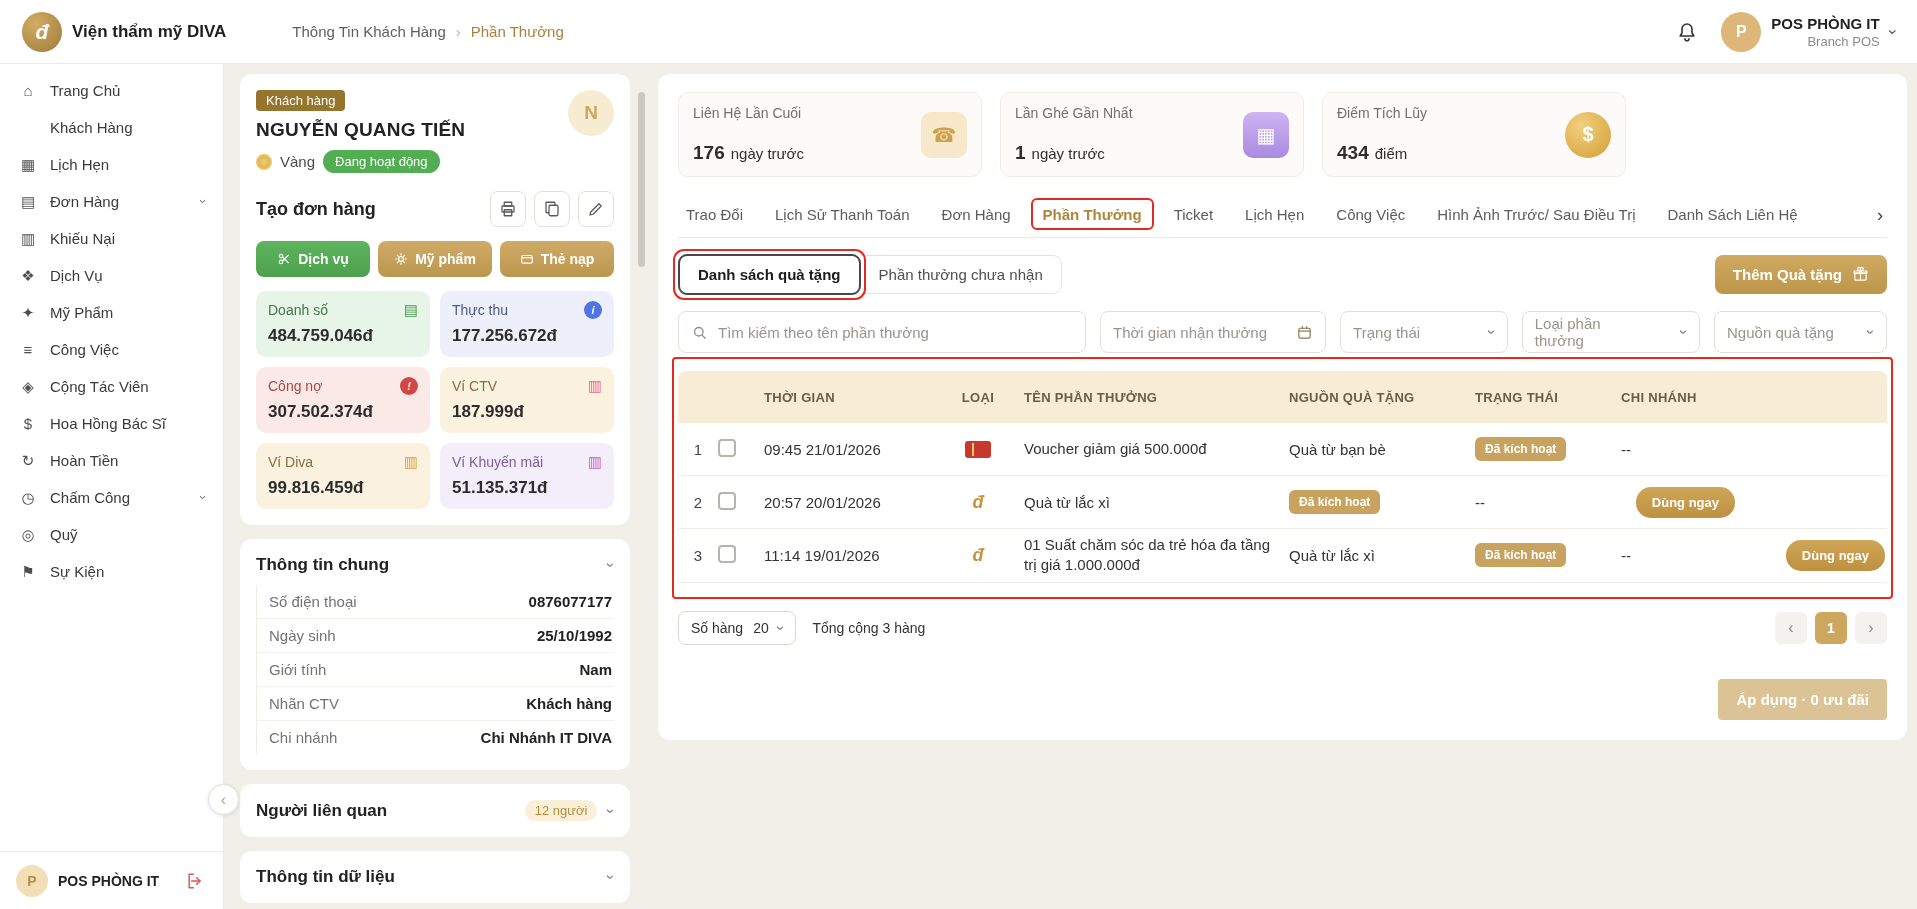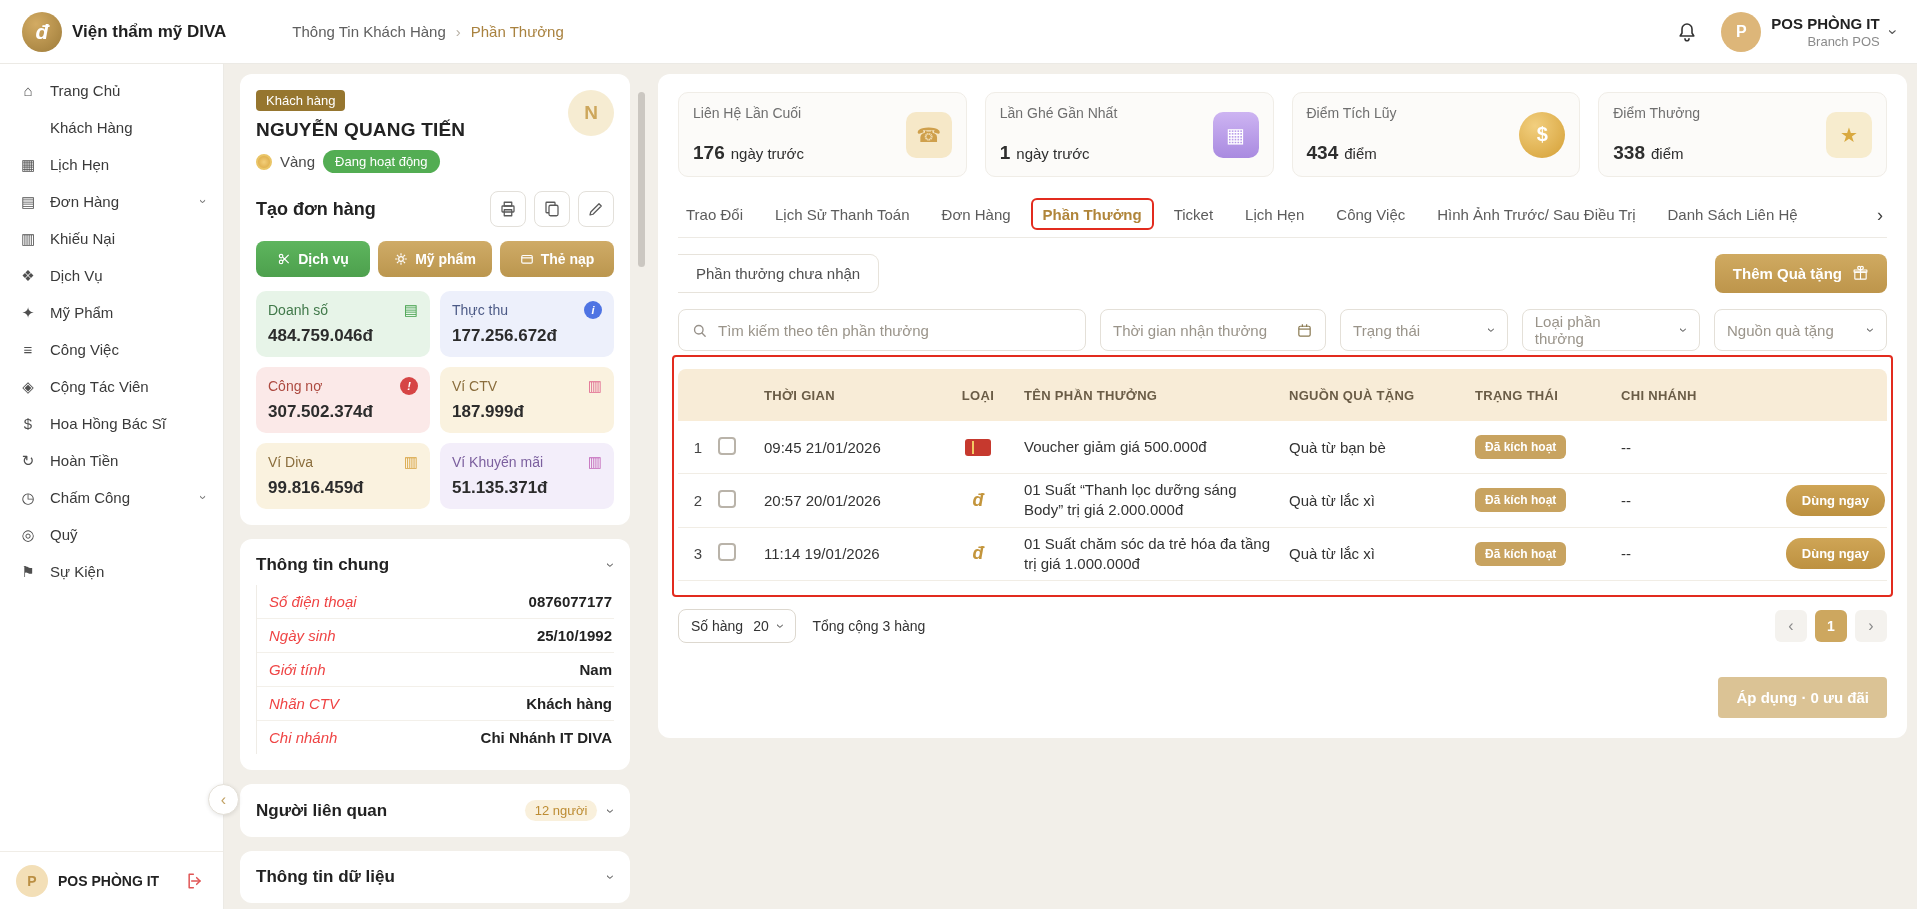--- a/index.html
+++ b/index.html
@@ -74,21 +74,21 @@
   .wi-purple { color:#c266b8; }
   .wi-circle { width:18px; height:18px; border-radius:50%; color:#fff; font-size:11px; font-weight:bold; font-style:italic; display:flex; align-items:center; justify-content:center; }
   .wi-info { background:#4f74e3; }
   .wi-warn { background:#d64545; }
   .info-title-row { display:flex; align-items:center; }
   .info-title { font-size:17px; font-weight:bold; flex:1; color:#222; }
   .chev { color:#666; font-size:14px; cursor:pointer; }
   .info-rows { margin-top:10px; border-left:1px solid #efece6; }
   .info-row { display:flex; justify-content:space-between; padding:8px 2px 8px 12px; border-bottom:1px solid #f3f0ea; font-size:15px; }
   .info-row:last-child { border-bottom:none; }
-  .ir-label { color:#ef4444;font-style:italic; }
+  .ir-label { color:#737373; }
   .ir-value { color:#222; font-weight:600; }
   .related-row { display:flex; align-items:center; gap:12px; }
   .related-title { font-size:17px; font-weight:bold; flex:1; color:#222; }
   .related-badge { color:#bd8c33; background:#f9f0dc; font-size:13px; padding:3px 10px; border-radius:12px; }
 
   
   .vscroll { width:10px; flex:0 0 auto; padding-top:28px; }
   .vthumb { width:7px; height:175px; background:#cbc7c1; border-radius:4px; margin:0 auto; cursor:pointer; }
 
   
@@ -440,46 +440,40 @@
           </div>
           <div class="ov-ico ovi-purple">▦</div>
         </div>
         <div class="ov-card">
           <div>
             <div class="ov-label">Điểm Tích Lũy</div>
             <div class="ov-value-row"><span class="ov-value">434</span><span>điểm</span></div>
           </div>
           <div class="ov-ico ovi-coin">$</div>
         </div>
-        <div class="ov-card">
-          <div>
-            <div class="ov-label">Điểm Thưởng</div>
-            <div class="ov-value-row"><span class="ov-value">338</span><span>điểm</span></div>
-          </div>
-          <div class="ov-ico ovi-star">★</div>
-        </div>
       </div>
 
       <div class="tabs-row">
         <div class="tabs-scroller">
           <span class="tab">Trao Đổi</span>
           <span class="tab">Lịch Sử Thanh Toán</span>
           <span class="tab">Đơn Hàng</span>
           <span class="tab active"><span>Phần Thưởng</span><span class="ann"></span></span>
           <span class="tab">Ticket</span>
           <span class="tab">Lịch Hẹn</span>
           <span class="tab">Công Việc</span>
           <span class="tab">Hình Ảnh Trước/ Sau Điều Trị</span>
           <span class="tab">Danh Sách Liên Hệ</span>
 
         </div>
         <span class="tab-arrow">›</span>
       </div>
 
       <div class="subtabs-row">
+        <span class="subtab active"><span>Danh sách quà tặng</span><span class="ann"></span></span>
         <span class="subtab second">Phần thưởng chưa nhận</span>
         <button class="add-gift-btn">
           <span>Thêm Quà tặng</span>
           <svg class="ic" width="17" height="17" viewBox="0 0 24 24" fill="none" stroke="#fff" stroke-width="1.6" stroke-linejoin="round">
               <rect x="4" y="10" width="16" height="10" rx="1"></rect>
               <path d="M3 7h18v3H3z"></path>
               <path d="M12 7v13"></path>
               <path d="M12 7s-4-.5-4-3a2 2 0 0 1 4 0z"></path>
               <path d="M12 7s4-.5 4-3a2 2 0 0 0-4 0z"></path>
             </svg>
@@ -545,21 +539,20 @@
           <span class="td-action"></span>
         </div>
 
         <div class="tgrid trow">
           <span class="td-idx">2</span>
           <span><input type="checkbox" class="checkbox" style=""></span>
           <span>20:57 20/01/2026</span>
           <span class="td-loai">
               <span class="dong-ico">đ</span>
             </span>
-          <span class="td-name">01 Suất “Thanh lọc dưỡng sáng Body” trị giá 2.000.000đ</span>
           <span>Quà từ lắc xì</span>
           <span><span class="status-pill-t">Đã kích hoạt</span></span>
           <span>--</span>
           <span class="td-action">
               <button class="use-btn">Dùng ngay</button>
             </span>
         </div>
 
         <div class="tgrid trow">
           <span class="td-idx">3</span>

